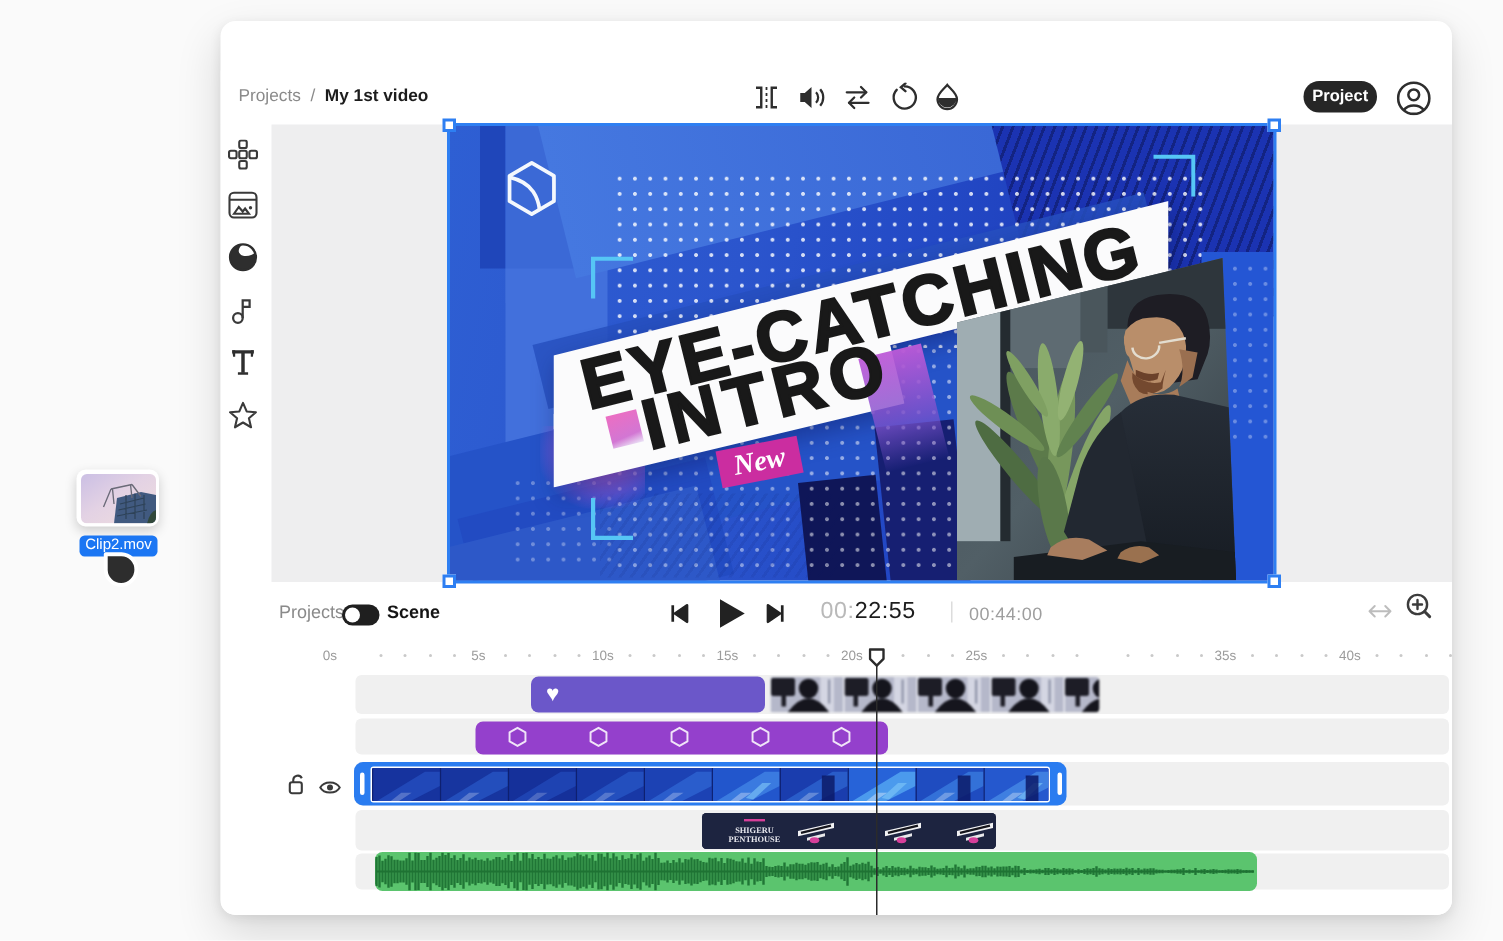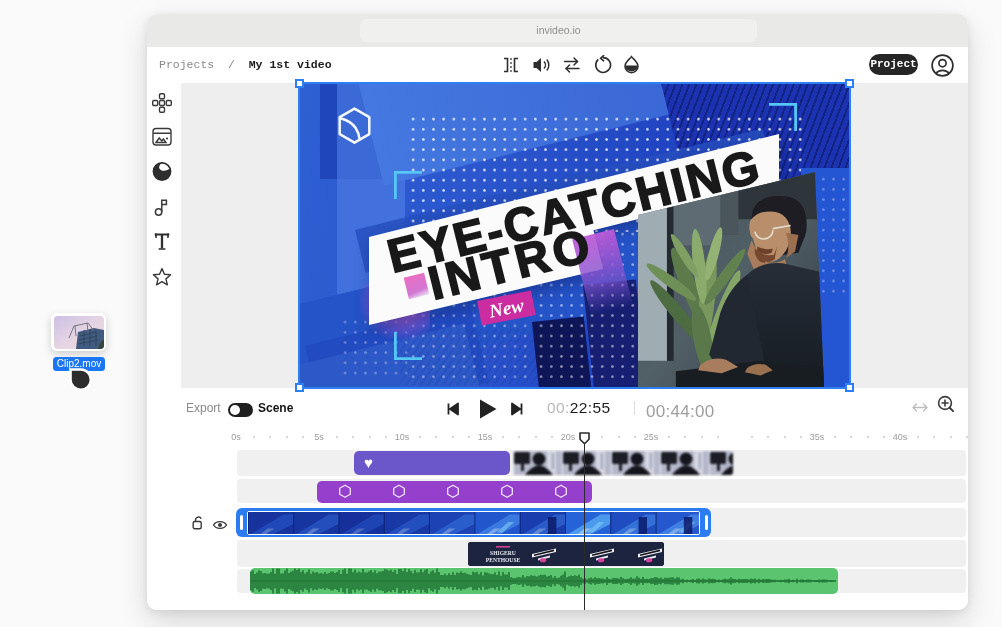--- a/index.html
+++ b/index.html
@@ -4,21 +4,21 @@
 <style>
 * { margin:0; padding:0; box-sizing:border-box; }
 html,body { width:1002px; height:627px; }
 body { font-family:"Liberation Sans", sans-serif; background:#fafafa; position:relative; overflow:hidden; }
 .abs { position:absolute; }
 
 #win { position:absolute; left:147px; top:14px; width:821px; height:596px; background:#fff; border-radius:10px; box-shadow:0 12px 30px rgba(0,0,0,.14), 0 2px 8px rgba(0,0,0,.08); overflow:hidden; }
 #titlebar { position:absolute; left:0; top:0; width:821px; height:33px; background:#e9e9e8; }
 #urlpill { position:absolute; left:213px; top:5px; width:397px; height:23px; background:#f0f0ef; border-radius:6px; color:#8f8f8f; font-size:10.5px; text-align:center; line-height:23px; }
 
-#toolbar { position:absolute; left:0; top:33px; width:821px; height:36px; background:#fff;font-family:Liberation Mono, monospace; }
+#toolbar { position:absolute; left:0; top:33px; width:821px; height:36px; background:#fff; }
 #crumbs { position:absolute; left:12px; top:11px; font-size:11.5px; color:#8a8a8a; }
 #crumbs b { color:#1c1c1c; font-weight:700; }
 #exportbtn { position:absolute; left:722px; top:7px; width:49px; height:21px; background:#262626; border-radius:11px; color:#fff; font-size:11px; font-weight:700; text-align:center; line-height:21px; }
 
 #sidebar { position:absolute; left:0; top:69px; width:34px; height:305px; background:#fff; }
 #canvas { position:absolute; left:34px; top:69px; width:787px; height:305px; background:#eeeeef; }
 
 #tl-controls { position:absolute; left:0; top:374px; width:821px; height:38px; background:#fff; }
 #ruler { position:absolute; left:0; top:412px; width:821px; height:22px; background:#fff; }
 #rows { position:absolute; left:0; top:434px; width:821px; height:184px; background:#fff; }
@@ -27,23 +27,20 @@
 #video { position:absolute; left:300px; top:84px; width:549px; height:303px; overflow:hidden; background:linear-gradient(102deg,#2e5fd3 0%,#2b55cd 35%,#2349c5 55%,#1c39b9 78%,#1630ac 100%); }
 #selbox { position:absolute; left:298px; top:82px; width:553px; height:307px; border:2px solid #2e7ff2; pointer-events:none; }
 .handle { position:absolute; width:9px; height:9px; background:#fff; border:2px solid #2e7ff2; }
 .rl { position:absolute; top:6px; width:24px; text-align:center; font-size:9px; color:#9b9b9b; }
 .rd { position:absolute; top:10px; width:2px; height:2px; background:#c9c9c9; border-radius:50%; }
 .dots { position:absolute; background-image:radial-gradient(circle, rgba(255,255,255,.8) 1.05px, rgba(255,255,255,0) 1.5px); background-size:10.2px 10.2px; }
 </style>
 </head>
 <body>
 <div id="win">
-  <div id="titlebar">
-      <div id="urlpill">invideo.io</div>
-    </div>
   <div id="toolbar">
     <div id="crumbs">Projects&nbsp; /&nbsp; <b>My 1st video</b></div>
     <svg id="toolicons" style="position:absolute;left:355px;top:8px" width="140" height="20" viewBox="0 0 140 20">
 
       <g stroke="#2e2e2e" stroke-width="1.6" fill="none">
         <path d="M2 3.5 h3.5 v13 H2"></path>
         <path d="M16 3.5 h-3.5 v13 H16"></path>
       </g>
       <path d="M9 3 v14" stroke="#2e2e2e" stroke-width="1.2" stroke-dasharray="2 2" fill="none"></path>
 
@@ -115,44 +112,44 @@
       </g>
 
       <g transform="translate(0,174)">
         <path d="M10 1.6 l2.45 5.7 6.15 0.5 -4.65 4.05 1.4 6.0 -5.35 -3.2 -5.35 3.2 1.4 -6.0 -4.65 -4.05 6.15 -0.5 z" fill="none" stroke="#3a3a3a" stroke-width="1.4" stroke-linejoin="round"></path>
       </g>
     </svg>
   </div>
   <div id="canvas"></div>
   <div class="abs" style="left:34px;top:374px;width:1px;height:222px;background:#ebebeb;"></div>
   <div id="tl-controls">
-    <div class="abs" style="left:39px;top:13px;font-size:12px;color:#8a8a8a;">Export</div>
+    <div class="abs" style="left:39px;top:13px;font-size:12px;color:#8a8a8a;">Projects</div>
     <div class="abs" style="left:81px;top:15px;width:25px;height:14px;background:#1f1f1f;border-radius:7px;">
       <div class="abs" style="left:2px;top:2px;width:10px;height:10px;background:#fff;border-radius:50%;"></div>
     </div>
     <div class="abs" style="left:111px;top:13px;font-size:12px;font-weight:700;color:#141414;">Scene</div>
     <svg class="abs" style="left:300px;top:10px" width="90" height="22" viewBox="0 0 90 22">
       <path d="M1.5 5.5 v11 M11 5.5 l-8 5.5 8 5.5 z" fill="#222" stroke="#222" stroke-width="1.8" stroke-linejoin="round"></path>
       <path d="M33 1.5 l16.5 9.5 -16.5 9.5 z" fill="#222"></path>
       <path d="M74.5 5.5 v11 M65 5.5 l8 5.5 -8 5.5 z" fill="#222" stroke="#222" stroke-width="1.8" stroke-linejoin="round"></path>
     </svg>
     <div class="abs" style="left:400px;top:11px;font-size:15.5px;color:#b9b9b9;letter-spacing:0.4px;">00:<span style="color:#1d1d1d;">22:55</span></div>
     <div class="abs" style="left:487px;top:13px;width:1px;height:14px;background:#dcdcdc;"></div>
-    <div class="abs" style="left:499px;top:14px;font-size:17px;color:#9e9e9e;letter-spacing:0.3px;">00:44:00</div>
+    <div class="abs" style="left:499px;top:14px;font-size:12px;color:#9e9e9e;letter-spacing:0.3px;">00:44:00</div>
     <svg class="abs" style="left:764px;top:13px" width="18" height="13" viewBox="0 0 18 13">
       <path d="M2 6.5 h14 M5.5 3 L2 6.5 l3.5 3.5 M12.5 3 L16 6.5 l-3.5 3.5" fill="none" stroke="#bdbdbd" stroke-width="1.3" stroke-linecap="round" stroke-linejoin="round"></path>
     </svg>
     <svg class="abs" style="left:790px;top:7px" width="18" height="19" viewBox="0 0 18 19">
       <circle cx="8" cy="8" r="6.4" fill="none" stroke="#3c3c3c" stroke-width="1.6"></circle>
       <path d="M8 5 v6 M5 8 h6" stroke="#3c3c3c" stroke-width="1.6" stroke-linecap="round"></path>
       <path d="M12.7 12.7 l3.4 3.4" stroke="#3c3c3c" stroke-width="2" stroke-linecap="round"></path>
     </svg>
   </div>
   <div id="ruler">
-    <span class="rl" style="left:77px;">0s</span>
+    <span class="rl" style="left:61px;">0s</span>
     <span class="rl" style="left:160px;">5s</span>
     <span class="rl" style="left:243px;">10s</span>
     <span class="rl" style="left:326px;">15s</span>
     <span class="rl" style="left:409px;">20s</span>
     <span class="rl" style="left:492px;">25s</span>
     <span class="rl" style="left:575px;margin-top:20px;">30s</span>
     <span class="rl" style="left:658px;">35s</span>
     <span class="rl" style="left:741px;">40s</span>
     <i class="rd" style="left:105.6px;"></i>
     <i class="rd" style="left:122.2px;"></i>

